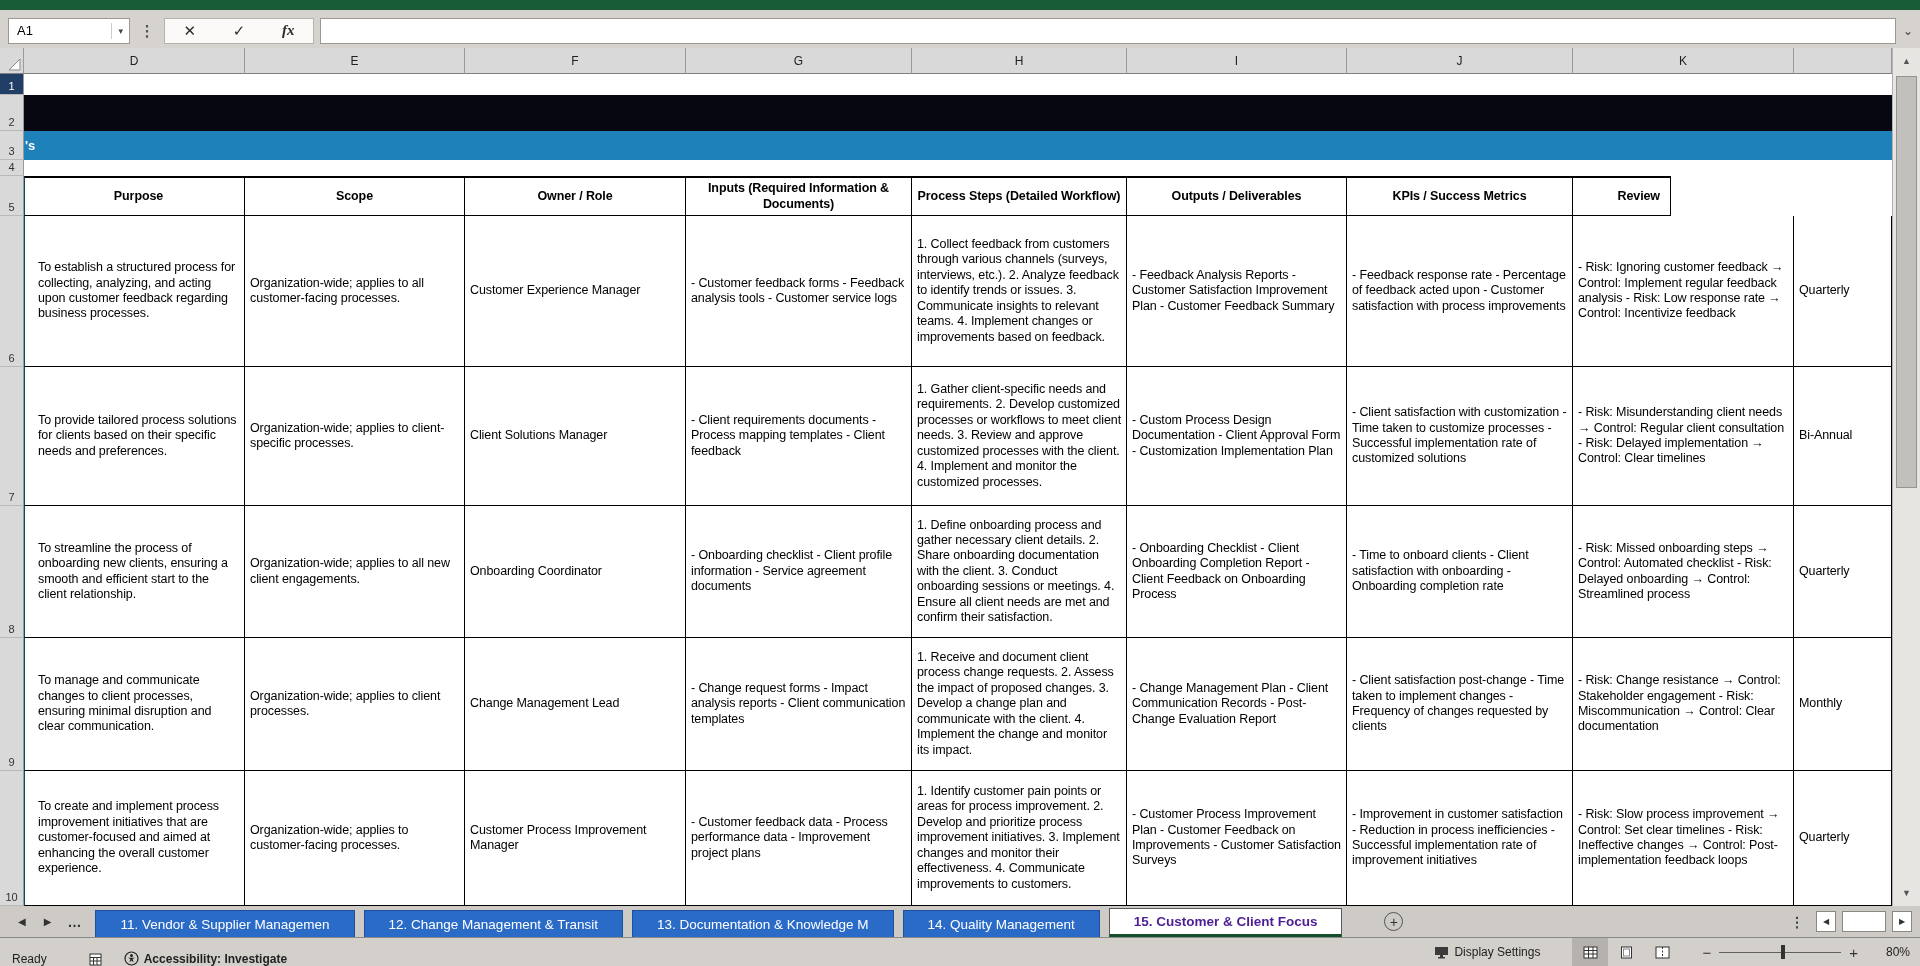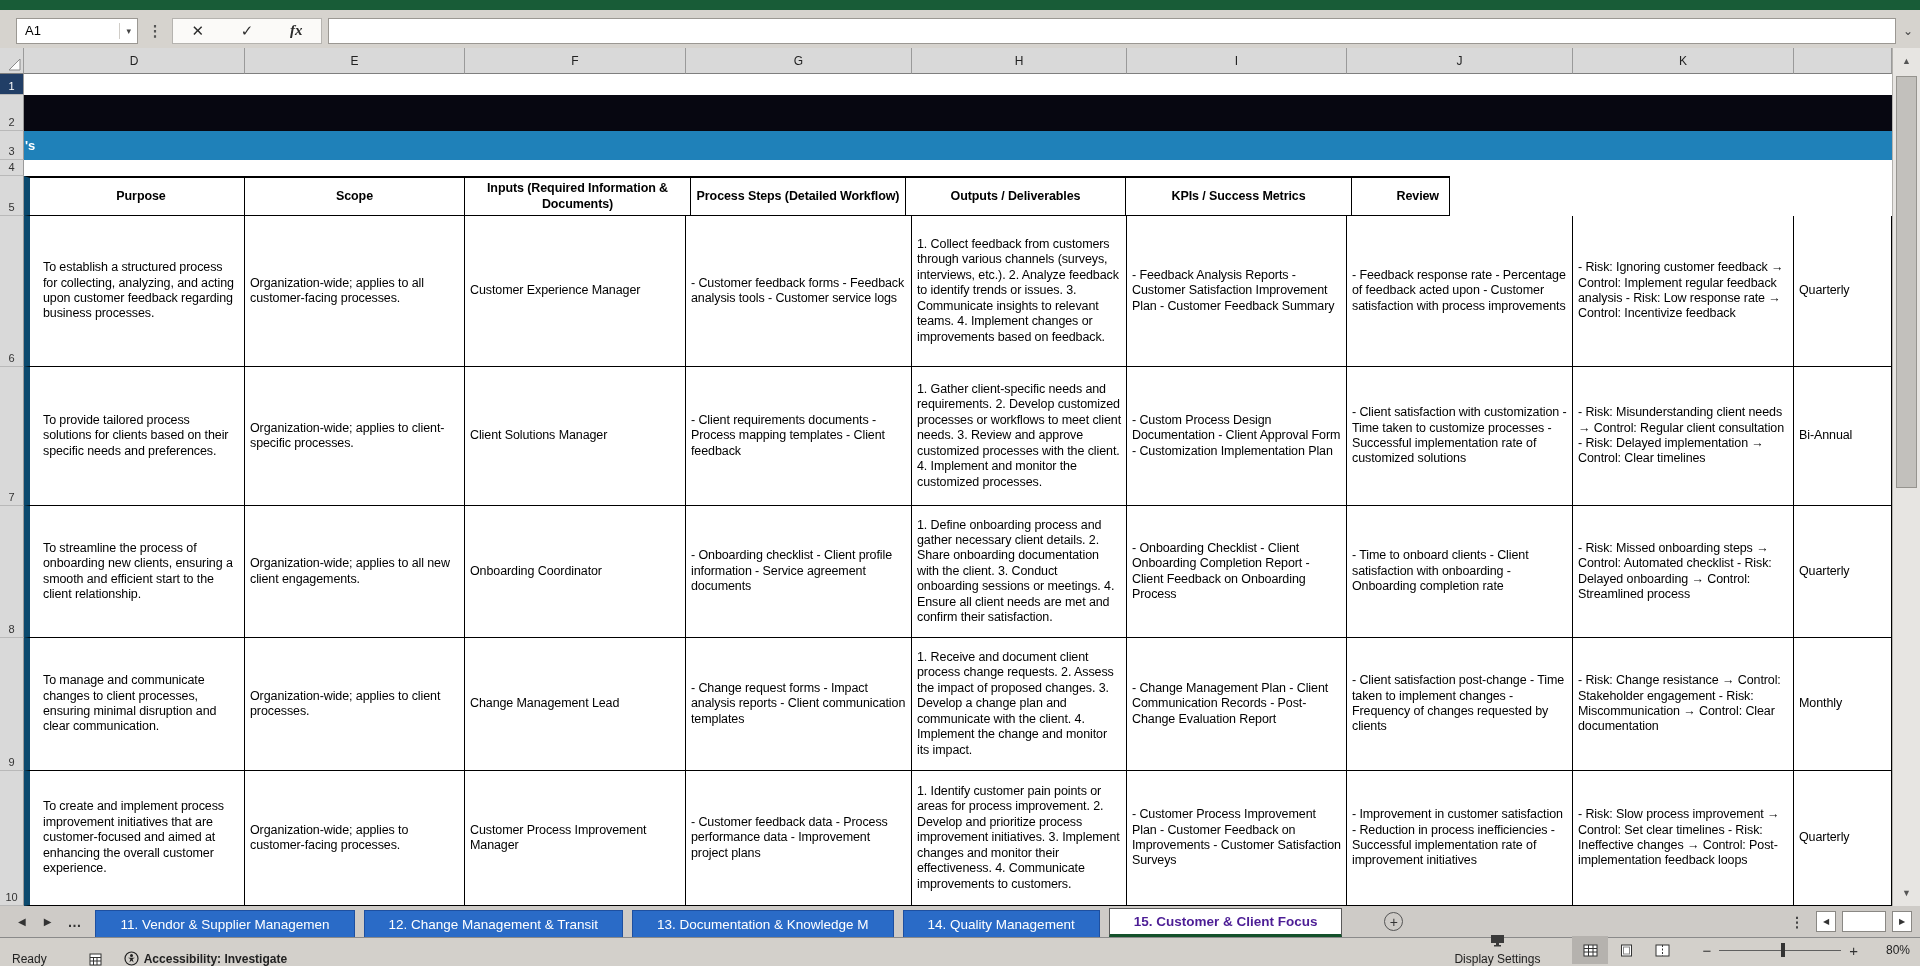--- a/index.html
+++ b/index.html
@@ -2,21 +2,21 @@
 <html><head>
 <meta charset="utf-8">
 <style>
   * { margin:0; padding:0; box-sizing:border-box; }
   html,body { width:1920px; height:966px; overflow:hidden; background:#fff;
     font-family:"Liberation Sans", sans-serif; color:#000; }
 
   
   .title-strip { position:absolute; top:0; left:0; width:1920px; height:10px; background:#185c37; }
   .formula-row { position:absolute; top:10px; left:0; width:1920px; height:42px;
-    background:#d6d3ce; border-bottom:1px solid #aaa7a2; display:flex; align-items:center;padding-left:8px; }
+    background:#d6d3ce; border-bottom:1px solid #aaa7a2; display:flex; align-items:center; }
   .name-box { margin-left:8px; width:122px; height:26px; background:#fff; border:1px solid #9b9893;
     display:flex; align-items:center; font-size:13px; padding-left:8px; }
   .name-box .nb-val { flex:1; }
   .nb-arrow { font-size:9px; color:#444; padding-right:6px; border-left:1px solid #d0cdc8; padding-left:6px; height:16px; display:flex; align-items:center; }
   .fr-kebab { width:34px; text-align:center; color:#555; font-size:15px; font-weight:bold; letter-spacing:0; }
   .fb-buttons { width:150px; height:26px; background:#fbfaf8; border:1px solid #b5b3af;
     display:flex; align-items:center; justify-content:space-around; }
   .fb-btn { font-size:15px; color:#2b2b2b; cursor:default; line-height:1; }
   .fb-fx { font-family:"Liberation Serif", serif; font-style:italic; font-weight:bold; font-size:15px; }
   .formula-input { margin-left:6px; flex:1; height:26px; background:#fff; border:1px solid #9b9893; }
@@ -43,21 +43,21 @@
   .band-blue { background:#1f81b9; color:#fff; font-weight:bold; font-size:13px;
     display:flex; align-items:center; overflow:hidden; }
   .band-blue span { margin-left:1px; }
   .w-d{width:221px;flex:0 0 221px;} .w-e{width:220px;flex:0 0 220px;} .w-f{width:221px;flex:0 0 221px;}
   .w-g{width:226px;flex:0 0 226px;} .w-h{width:215px;flex:0 0 215px;} .w-i{width:220px;flex:0 0 220px;}
   .w-j{width:226px;flex:0 0 226px;} .w-k{width:221px;flex:0 0 221px;} .w-l{width:98px;flex:0 0 98px;}
   .tcell { border-right:1px solid #000; border-bottom:1px solid #000; background:#fff;
     display:flex; align-items:center; overflow:hidden; padding:2px 5px;
     font-size:12.5px; line-height:15.4px; letter-spacing:-0.1px; }
   .tcell > div { width:100%; }
-  .tcell.first { border-left:6px solid #0c4a6e;padding-left:13px; }
+  .tcell.first { border-left:1px solid #0c4a6e;padding-left:13px; }
   .hcell { font-weight:bold; text-align:center; justify-content:center; border-top:2px solid #000; }
   .hcell.rev { justify-content:center; text-align:right; padding-right:10px; }
 
   
   .vscroll { position:absolute; top:48px; left:1892px; width:28px; height:858px;
     background:#e7e5e2; border-left:1px solid #b3b1ad; }
   .vs-btn { width:27px; height:26px; display:flex; align-items:center; justify-content:center;
     font-size:9px; color:#555; background:#e7e5e2; }
   .vs-btn.dn { position:absolute; bottom:0; }
   .vs-thumb { position:absolute; top:28px; left:3px; width:21px; height:412px;
@@ -81,21 +81,21 @@
     align-items:center; justify-content:center; font-size:8px; color:#333; }
   .tb-hscroll { width:44px; height:21px; background:#fff; border:1px solid #8a8884; }
 
   
   .statusbar { position:absolute; top:937px; left:0; width:1920px; height:29px;
     background:#d3d0cb; border-top:1px solid #8a8a8a; display:flex; align-items:flex-end; font-size:12px; color:#222; }
   .sb-ready { margin-left:12px; }
   .sb-icon { margin-left:42px; display:flex; align-items:center; }
   .sb-acc { display:flex; align-items:center; margin-left:22px; gap:5px; font-weight:bold; }
   .sb-right { margin-left:auto; display:flex; align-items:center; margin-right:10px; }
-  .sb-display { display:flex; align-items:center; gap:5px;flex-direction:column; }
+  .sb-display { display:flex; align-items:center; gap:5px; }
   .sb-views { display:flex; margin-left:32px; }
   .sb-view { width:36px; height:28px; display:flex; align-items:center; justify-content:center; }
   .sb-view.active { background:#b5b2ae; }
   .sb-zoom-out { margin-left:22px; font-size:15px; color:#333; }
   .sb-slider { width:122px; height:28px; position:relative; margin:0 8px; }
   .sb-track { position:absolute; top:13.5px; left:0; width:122px; height:1.5px; background:#5f5f5f; }
   .sb-thumb { position:absolute; top:7px; left:62px; width:4px; height:14px; background:#333; }
   .sb-zoom-in { font-size:15px; color:#333; }
   .sb-pct { margin-left:16px; width:36px; text-align:right; }
 </style>
@@ -159,20 +159,23 @@
     <div class="span-all"></div>
   </div>
 
   <div class="grow row-5">
     <div class="rh">5</div>
     <div class="tcell hcell w-d first">
         <div>Purpose</div>
       </div>
     <div class="tcell hcell w-e">
         <div>Scope</div>
+      </div>
+    <div class="tcell hcell w-f">
+        <div>Owner / Role</div>
       </div>
     <div class="tcell hcell w-g">
         <div>Inputs (Required Information &amp; Documents)</div>
       </div>
     <div class="tcell hcell w-h">
         <div>Process Steps (Detailed Workflow)</div>
       </div>
     <div class="tcell hcell w-i">
         <div>Outputs / Deliverables</div>
       </div>

